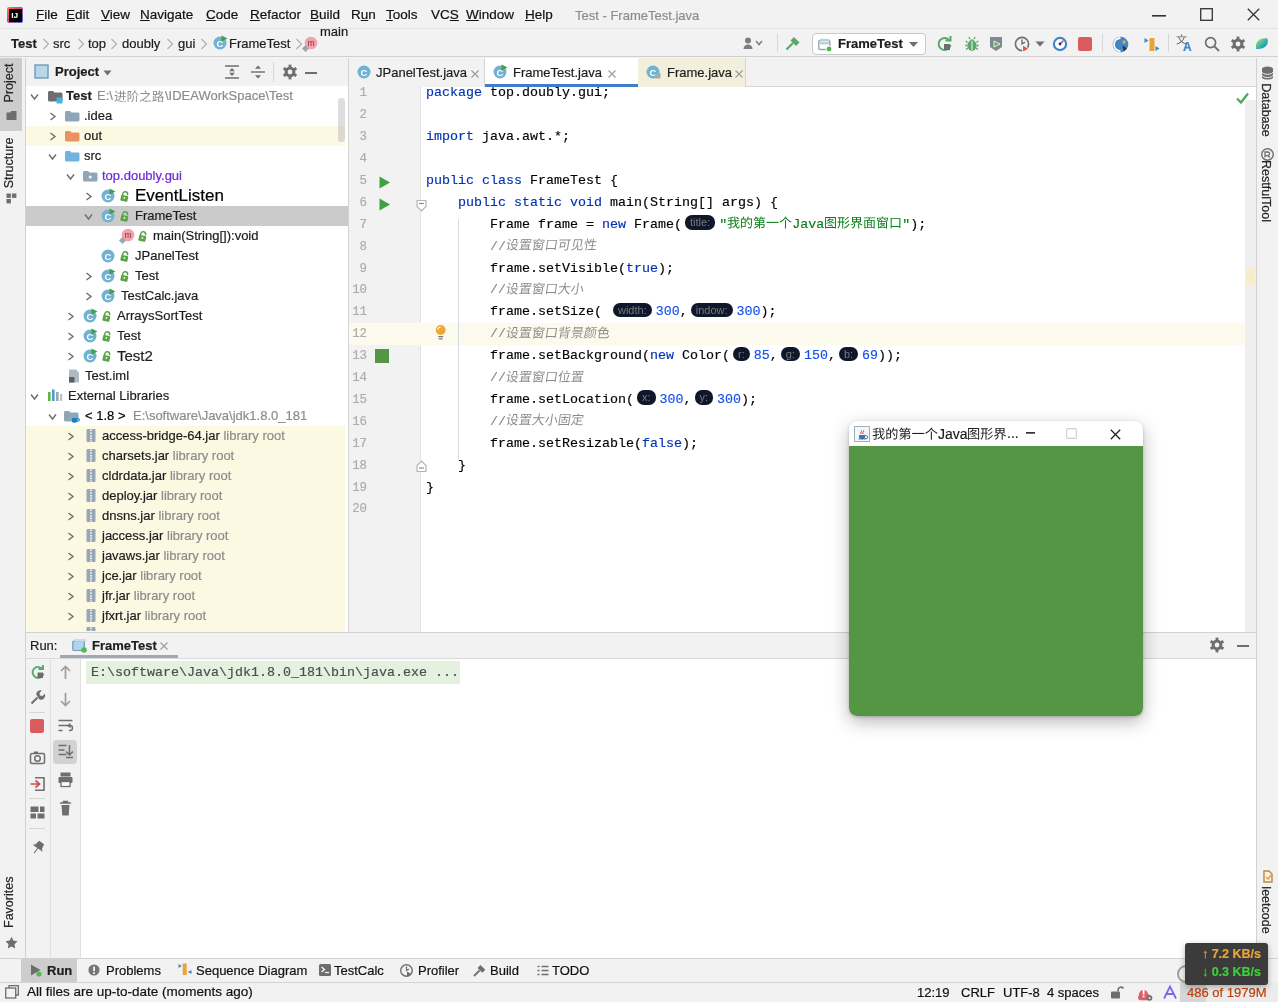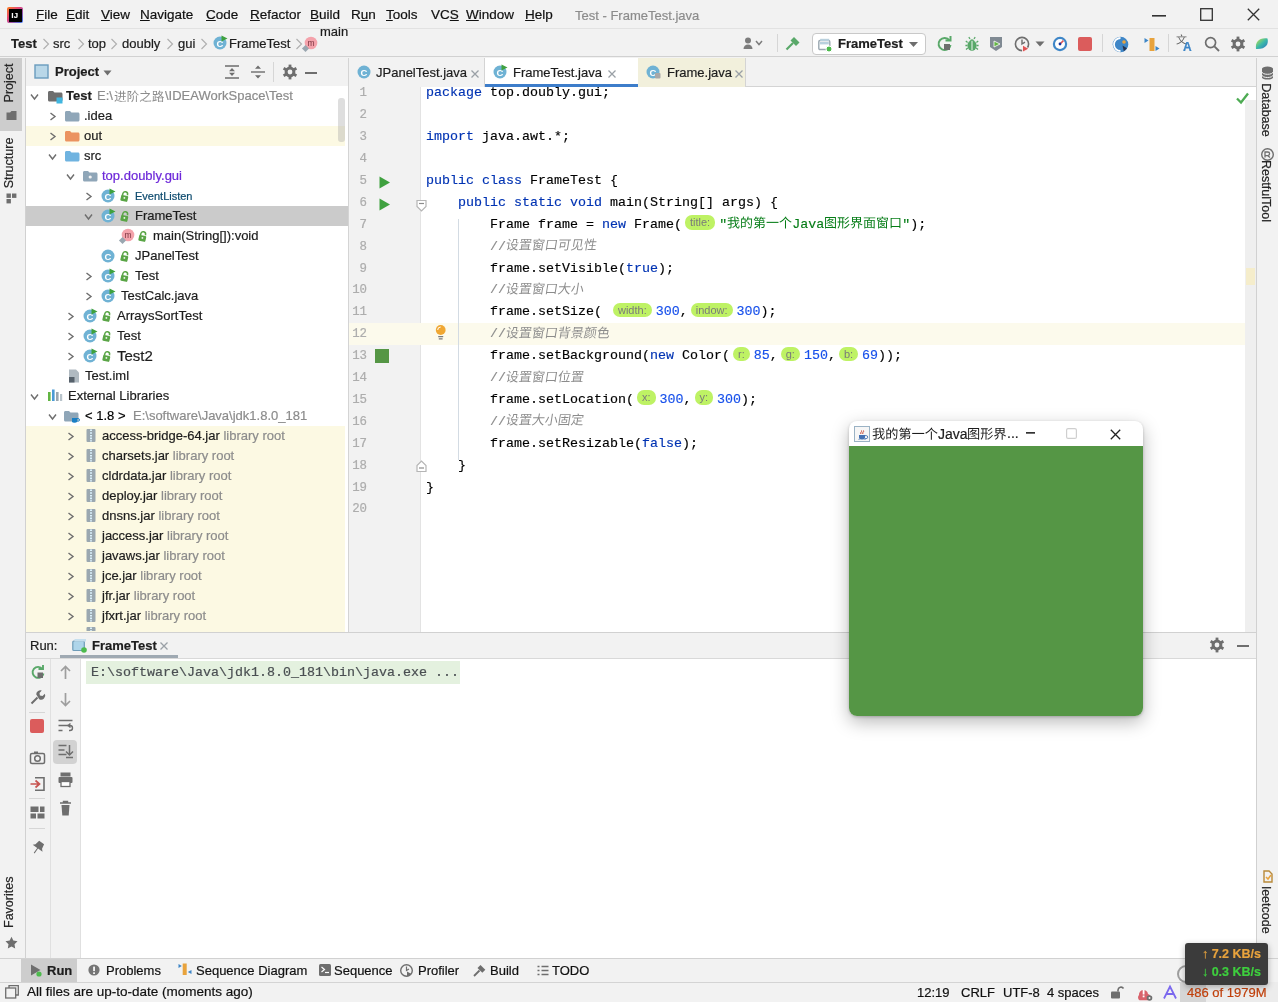--- a/index.html
+++ b/index.html
@@ -2,21 +2,21 @@
 <html><head><meta charset="utf-8"><title>Test - FrameTest.java</title>
 <style>
 *{margin:0;padding:0;box-sizing:border-box}
 html,body{width:1278px;height:1002px;overflow:hidden}
 body{font-family:"Liberation Sans",sans-serif;font-size:13px;color:#1d1d1d;background:#f2f2f2;position:relative;-webkit-text-stroke:0.2px}
 .a{position:absolute}
 .mono{font-family:"Liberation Mono",monospace;font-size:13.3333px;white-space:pre}
 svg{overflow:visible}
 .cl{position:absolute;height:22px;line-height:22px;white-space:pre;font-family:"Liberation Mono",monospace;font-size:13.3333px;color:#000;-webkit-text-stroke:0.15px currentColor}
 .kw{color:#0033b3}.st{color:#067d17}.cm{color:#8c8c8c}.nm{color:#1750eb}
-.hint{-webkit-text-stroke:0;display:inline-block;font-family:"Liberation Sans",sans-serif;font-size:11px;color:#7a7a7a;background:#bef264;border-radius:7px;padding:0 5px;line-height:14.5px;vertical-align:1.5px;margin:0 4px 0 3px}
+.hint{-webkit-text-stroke:0;display:inline-block;font-family:"Liberation Sans",sans-serif;font-size:11px;color:#7a7a7a;background:#0f172a;border-radius:7px;padding:0 5px;line-height:14.5px;vertical-align:1.5px;margin:0 4px 0 3px}
 .vtext{position:absolute;font-size:12.5px;color:#262626;white-space:nowrap}
 </style></head>
 <body>
 <svg width="0" height="0" style="position:absolute">
     <defs>
       <path id="g0" d="M81 102C136 152 203 225 234 271L292 223C259 179 190 110 135 61ZM720 61V222H555V61H481V222H339V294H481V411L479 473H333V545H471C456 621 423 695 348 752C364 763 392 791 402 806C491 738 530 641 545 545H720V800H795V545H944V473H795V294H924V222H795V61ZM555 294H720V473H553L555 412ZM262 402H50V472H188V759C143 776 91 820 38 878L88 946C140 878 189 819 223 819C245 819 277 852 319 878C388 922 472 933 596 933C691 933 871 927 942 923C943 901 955 865 964 845C867 856 716 864 598 864C485 864 401 857 335 816C302 795 281 776 262 765Z"></path>
       <path id="g1" d="M740 428V957H813V428ZM499 429V577C499 692 485 819 361 920C382 930 413 949 429 964C558 853 571 710 571 578V429ZM626 35C590 155 504 298 356 394C373 407 395 434 406 451C520 372 600 270 653 166C722 278 820 379 917 437C929 418 952 392 969 377C860 322 749 209 688 91L704 47ZM80 81V961H154V152H292C265 219 229 305 194 376C284 455 308 522 309 578C309 609 302 635 284 646C274 653 260 655 246 656C227 657 203 657 176 654C188 675 196 704 197 723C223 725 253 725 276 722C298 719 318 714 334 703C366 681 380 639 380 584C380 521 360 449 270 366C310 288 355 193 390 111L338 78L327 81Z"></path>
       <path id="g2" d="M234 747C182 747 116 801 49 875L105 943C152 877 199 818 232 818C254 818 286 852 326 877C394 920 475 931 597 931C694 931 866 926 940 921C941 899 954 859 962 839C866 850 717 858 599 858C488 858 405 851 342 810L316 793C522 665 746 456 868 271L812 234L797 238H100V312H741C627 464 428 644 247 749ZM415 70C454 121 501 194 520 238L591 198C569 156 521 87 482 35Z"></path>
       <path id="g3" d="M156 148H345V324H156ZM38 838 51 911C157 886 301 851 438 816L431 749L299 780V601H405C419 615 433 636 441 651C461 642 481 633 501 622V958H571V921H823V955H894V624L926 639C937 619 958 590 973 576C882 542 806 489 743 428C807 353 858 264 891 160L844 139L830 142H636C648 114 658 86 668 57L597 39C559 160 493 274 414 348V82H89V390H231V796L153 814V484H89V828ZM571 855V662H823V855ZM797 208C771 270 736 326 695 376C653 327 620 275 596 225L605 208ZM546 597C599 564 651 525 697 478C740 522 789 563 845 597ZM650 426C583 494 504 547 424 582V534H299V390H414V358C431 370 456 391 467 403C499 371 530 332 558 288C583 333 613 380 650 426Z"></path>
       <path id="g4" d="M704 106C762 157 830 230 861 278L922 234C889 187 819 116 761 66ZM832 453C798 517 753 580 700 637C683 570 669 492 659 407H946V336H651C643 246 639 149 639 48H560C561 147 566 244 574 336H345V160C406 147 464 132 513 115L460 52C364 88 202 122 62 143C71 161 81 188 85 206C144 198 208 188 270 176V336H56V407H270V584L41 629L63 705L270 658V863C270 880 264 885 247 886C229 887 170 887 106 885C117 906 130 940 133 961C216 961 270 959 301 947C334 935 345 912 345 863V640L530 597L524 530L345 568V407H581C594 516 613 616 637 700C565 766 484 822 399 863C418 879 440 904 451 922C526 883 598 833 663 775C708 892 770 963 849 963C924 963 952 914 965 748C945 741 918 724 902 707C896 836 884 887 856 887C806 887 760 823 724 717C793 646 853 566 898 481Z"></path>
@@ -302,21 +302,21 @@
     <text x="8" y="11.6" font-family="Liberation Sans" font-size="9.5" fill="#fff" text-anchor="middle" font-weight="bold">C</text>
     <path d="M9.5 0.5 L15.5 3.5 L9.5 6.5 Z" fill="#3fa13f"></path>
   </svg>
 <svg class="a" style="left:119px;top:190px;" width="12" height="13" viewBox="0 0 12 13">
     <g transform="rotate(12 6 7)">
       <path d="M3.2 5.8 v-1.6 a2.4 2.4 0 0 1 4.8 0 v0.6" fill="none" stroke="#5aa546" stroke-width="1.5"></path>
       <rect x="2" y="5.5" width="7.2" height="6" rx="1" fill="#5aa546"></rect>
       <circle cx="5.6" cy="8" r="1" fill="#eaf4e8"></circle>
     </g>
   </svg>
-<div class="a" style="left:135px;top:186px;height:20px;line-height:20px;font-weight:normal;color:#0c4a6e;font-size:11px;white-space:nowrap">EventListen</div>
+<div class="a" style="left:135px;top:186px;height:20px;line-height:20px;font-weight:normal;color:#000000;font-size:17px;white-space:nowrap">EventListen</div>
 <svg class="a" style="left:84px;top:212px;" width="9" height="9" viewBox="0 0 9 9">
     <path d="M1 2.5 L4.5 7 L8 2.5" fill="none" stroke="#6e6e6e" stroke-width="1.4"></path>
   </svg>
 <svg class="a" style="left:100px;top:208px;" width="16" height="16" viewBox="0 0 16 16">
     <circle cx="8" cy="8" r="6.5" fill="#6fb2d4"></circle>
     <text x="8" y="11.6" font-family="Liberation Sans" font-size="9.5" fill="#fff" text-anchor="middle" font-weight="bold">C</text>
     <path d="M9.5 0.5 L15.5 3.5 L9.5 6.5 Z" fill="#3fa13f"></path>
   </svg>
 <svg class="a" style="left:119px;top:210px;" width="12" height="13" viewBox="0 0 12 13">
     <g transform="rotate(12 6 7)">
@@ -802,21 +802,21 @@
     <rect x="4.7" y="0.5" width="4" height="11.5" fill="#e8a33d"></rect>
     <path d="M3.8 3 L0.5 1 v4 Z" fill="#3e86c7"></path>
     <path d="M9.8 9 L13.5 7 v4 Z" fill="#3e86c7"></path>
   </svg>
 <div class="a" style="left:196px;top:963px;font-size:13px;color:#111">Sequence Diagram</div>
 <svg class="a" style="left:319px;top:964px;" width="12" height="12" viewBox="0 0 12 12">
     <rect width="12" height="12" rx="1.5" fill="#6e6e6e"></rect>
     <path d="M2.5 3 L5.5 5.5 L2.5 8" stroke="#fff" stroke-width="1.2" fill="none"></path>
     <path d="M6 8.5 h4" stroke="#fff" stroke-width="1.2"></path>
   </svg>
-<div class="a" style="left:334px;top:963px;font-size:13px;color:#111">Sequence</div>
+<div class="a" style="left:334px;top:963px;font-size:13px;color:#111">TestCalc</div>
 <svg class="a" style="left:400px;top:964px;" width="13" height="13" viewBox="0 0 13 13">
     <circle cx="6.5" cy="6.5" r="5.8" fill="none" stroke="#6e6e6e" stroke-width="1.4"></circle>
     <path d="M6.5 2.5 v4 l2.5-1.5" stroke="#6e6e6e" stroke-width="1.2" fill="none"></path>
     <path d="M7 7.5 l4.5 2.6 -4.5 2.4 Z" fill="#6e6e6e"></path>
   </svg>
 <div class="a" style="left:418px;top:963px;font-size:13px;color:#111">Profiler</div>
 <svg class="a" style="left:473px;top:964px;" width="13" height="13" viewBox="0 0 13 13">
     <path d="M1 12 L6.5 6.5" stroke="#6e6e6e" stroke-width="1.8"></path>
     <path d="M4.5 4 L7.5 1 L12.3 5.8 L9.3 8.8 Z" fill="#6e6e6e"></path>
   </svg>

